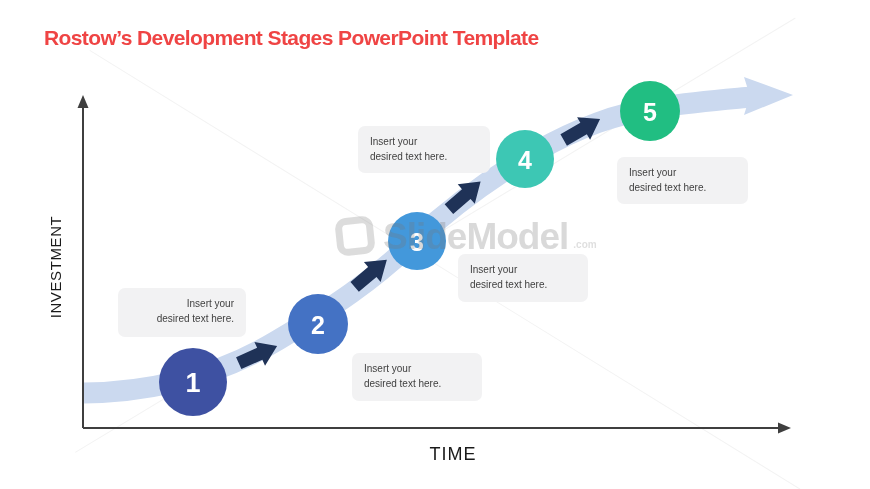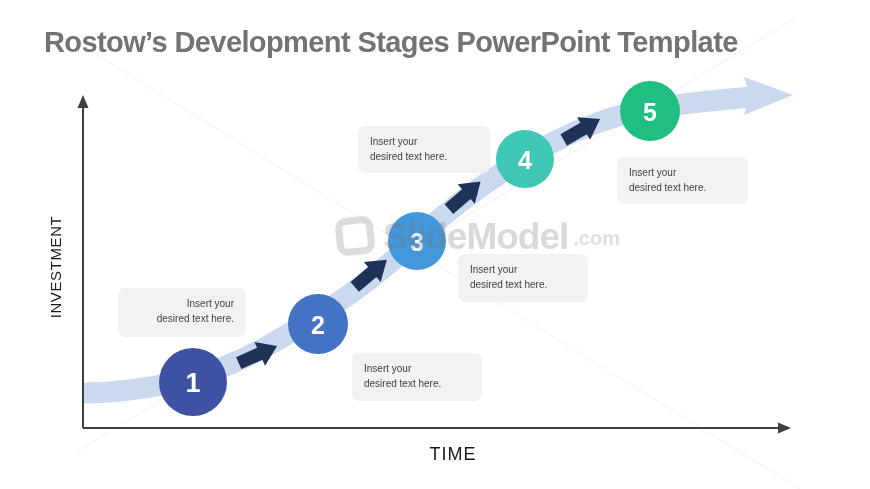--- a/index.html
+++ b/index.html
@@ -2,21 +2,21 @@
 <html><head>
 <meta charset="utf-8">
 <style>
   html,body{margin:0;padding:0;background:#fff;}
   .slide{
     position:relative;width:870px;height:489px;background:#ffffff;
     font-family:"Liberation Sans", sans-serif;overflow:hidden;
   }
   .title{
     position:absolute;left:44px;top:26px;margin:0;
-    font-size:29px;font-weight:600;letter-spacing:-0.6px;color:#737373;
+    font-size:21px;font-weight:600;letter-spacing:-0.6px;color:#ef4444;
     white-space:nowrap;
   }
   .chart-svg{position:absolute;left:0;top:0;}
   .axis-label-y{
     position:absolute;left:55px;top:267px;
     transform:translate(-50%,-50%) rotate(-90deg);
     font-size:15px;letter-spacing:0.6px;color:#1a1a1a;white-space:nowrap;
   }
   .axis-label-x{
     position:absolute;left:453px;top:444px;transform:translateX(-50%);
@@ -38,21 +38,21 @@
   }
   .watermark{
     position:absolute;left:336px;top:217px;display:flex;align-items:center;gap:9px;
     color:rgba(120,120,120,0.28);pointer-events:none;
   }
   .wm-logo{
     width:24px;height:24px;border:7px solid rgba(120,120,120,0.26);
     border-radius:11px;transform:rotate(-6deg);
   }
   .wm-text{font-size:37px;font-weight:bold;letter-spacing:-1px;line-height:1;}
-  .wm-tld{font-size:20px;font-weight:bold;align-self:flex-end;margin:0 0 5px -4px;
+  .wm-tld{font-size:10px;font-weight:bold;align-self:flex-end;margin:0 0 5px -4px;
     color:rgba(120,120,120,0.24);}
   .diag{position:absolute;height:1px;background:rgba(0,0,0,0.05);transform-origin:0 0;}
   .diag-a{left:75px;top:452px;width:841px;transform:rotate(-31.1deg);}
   .diag-b{left:90px;top:50px;width:835px;transform:rotate(31.7deg);}
 </style>
 </head>
 <body>
 
 <div class="slide">
 

